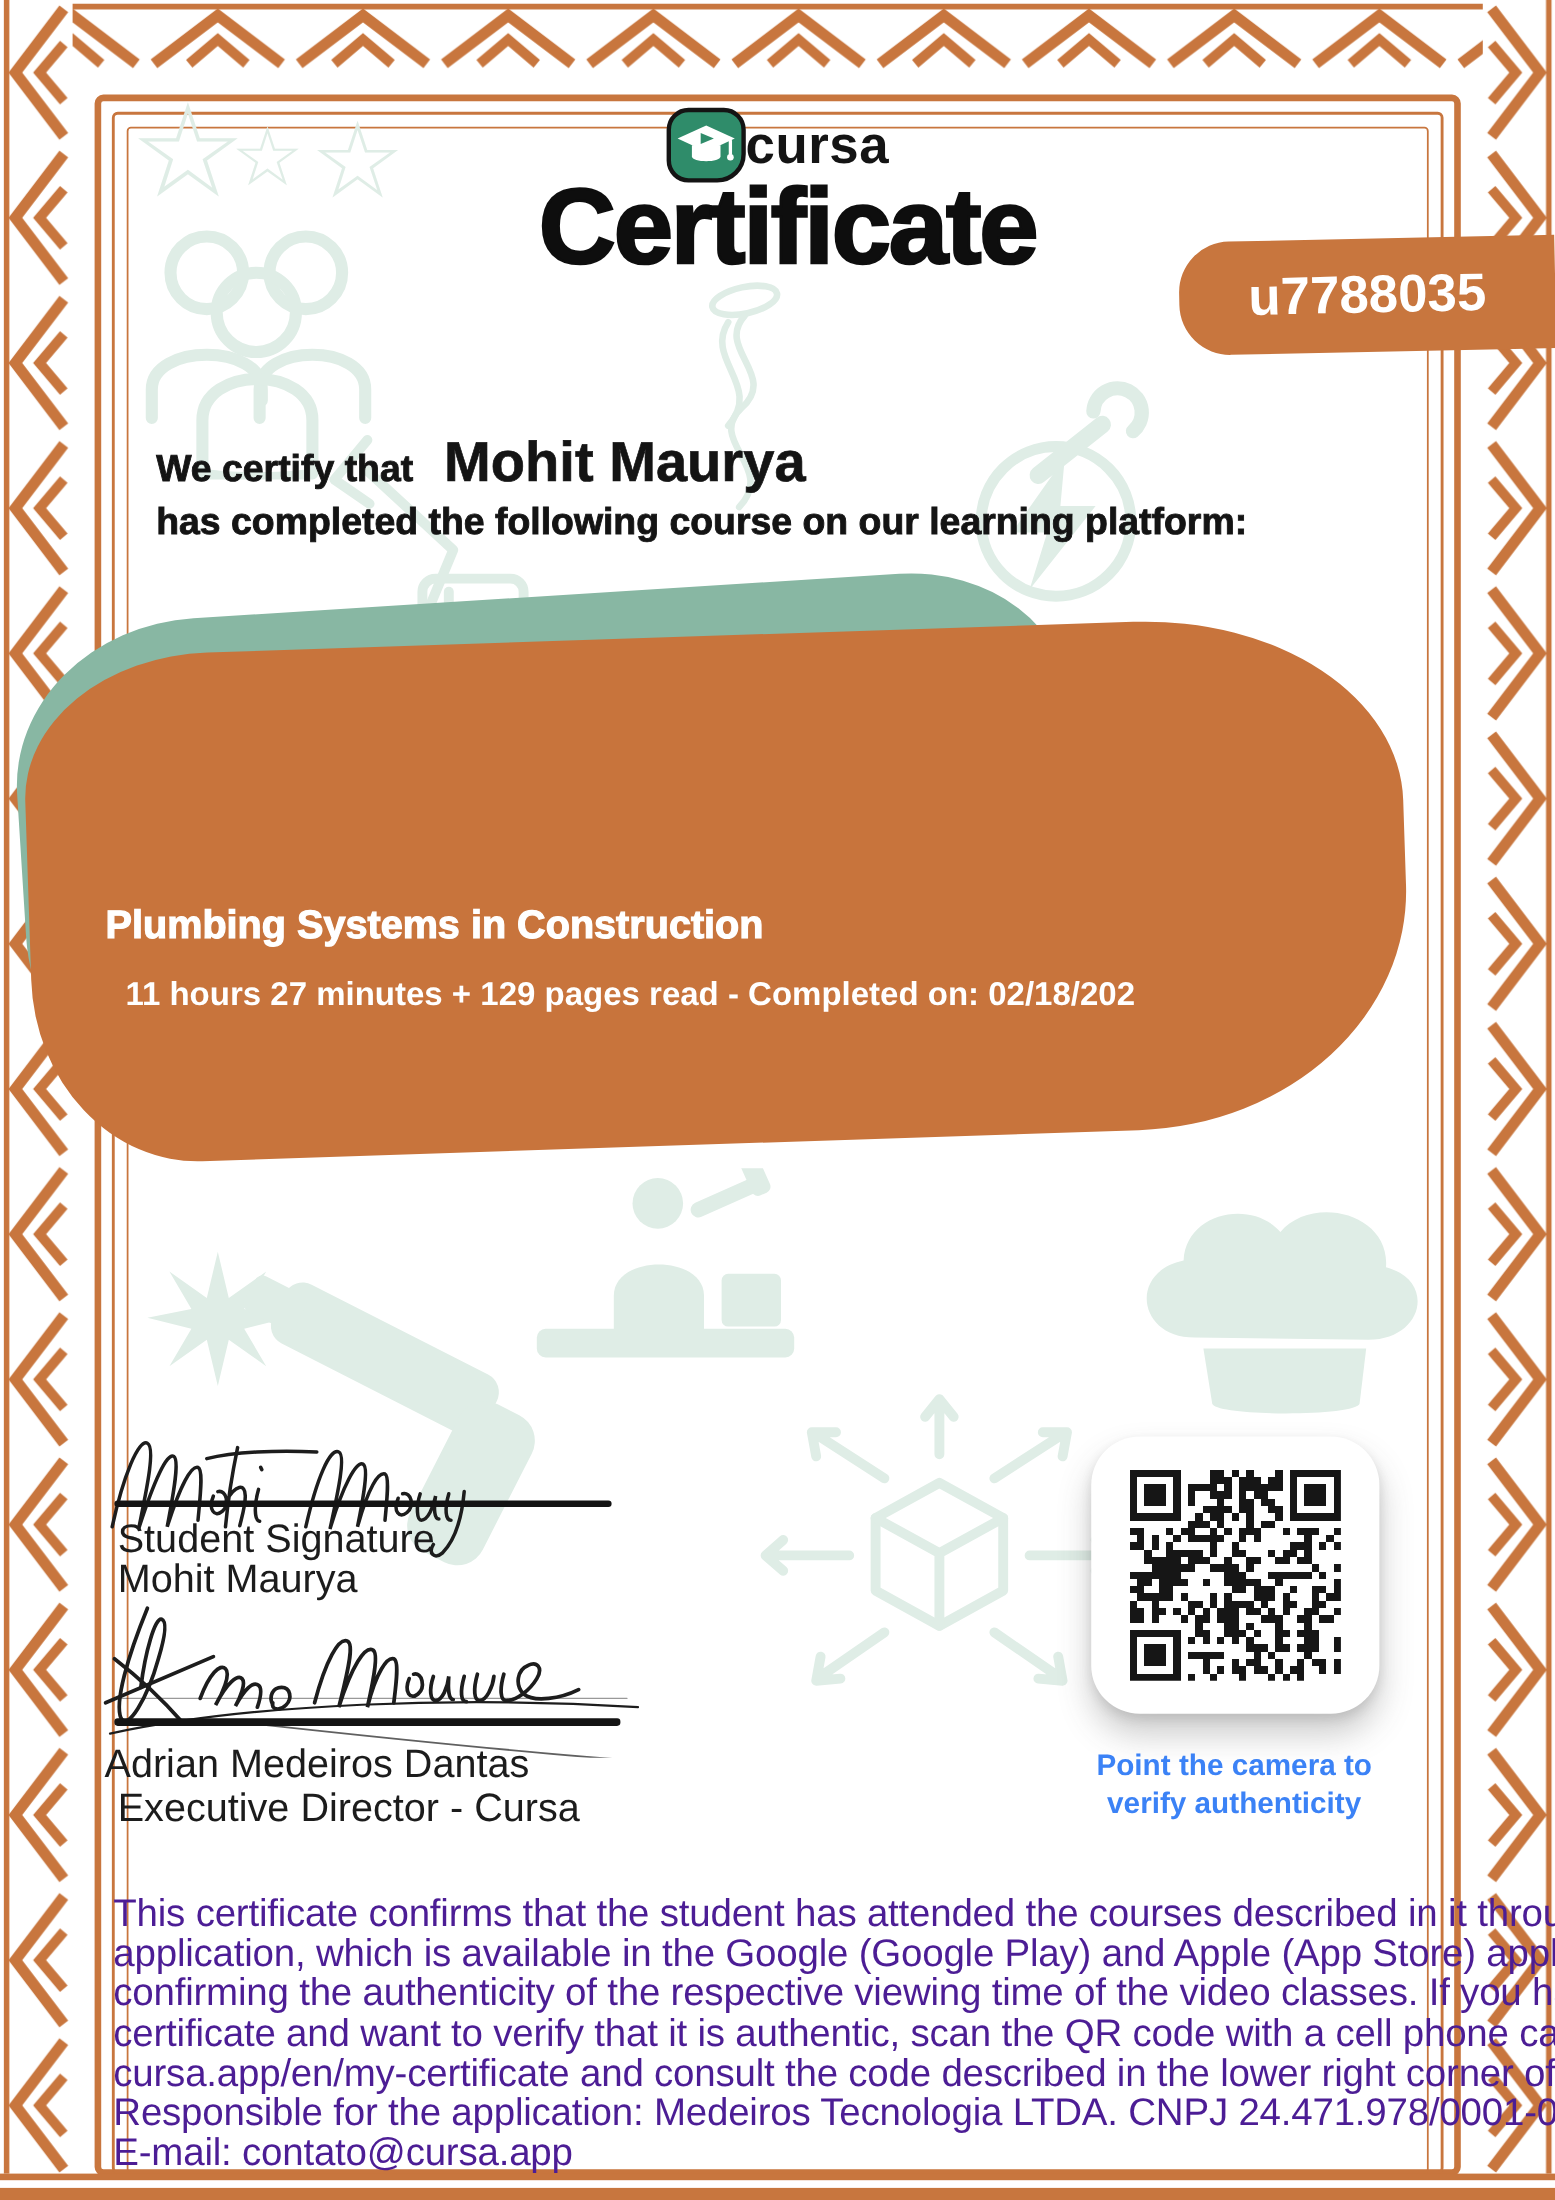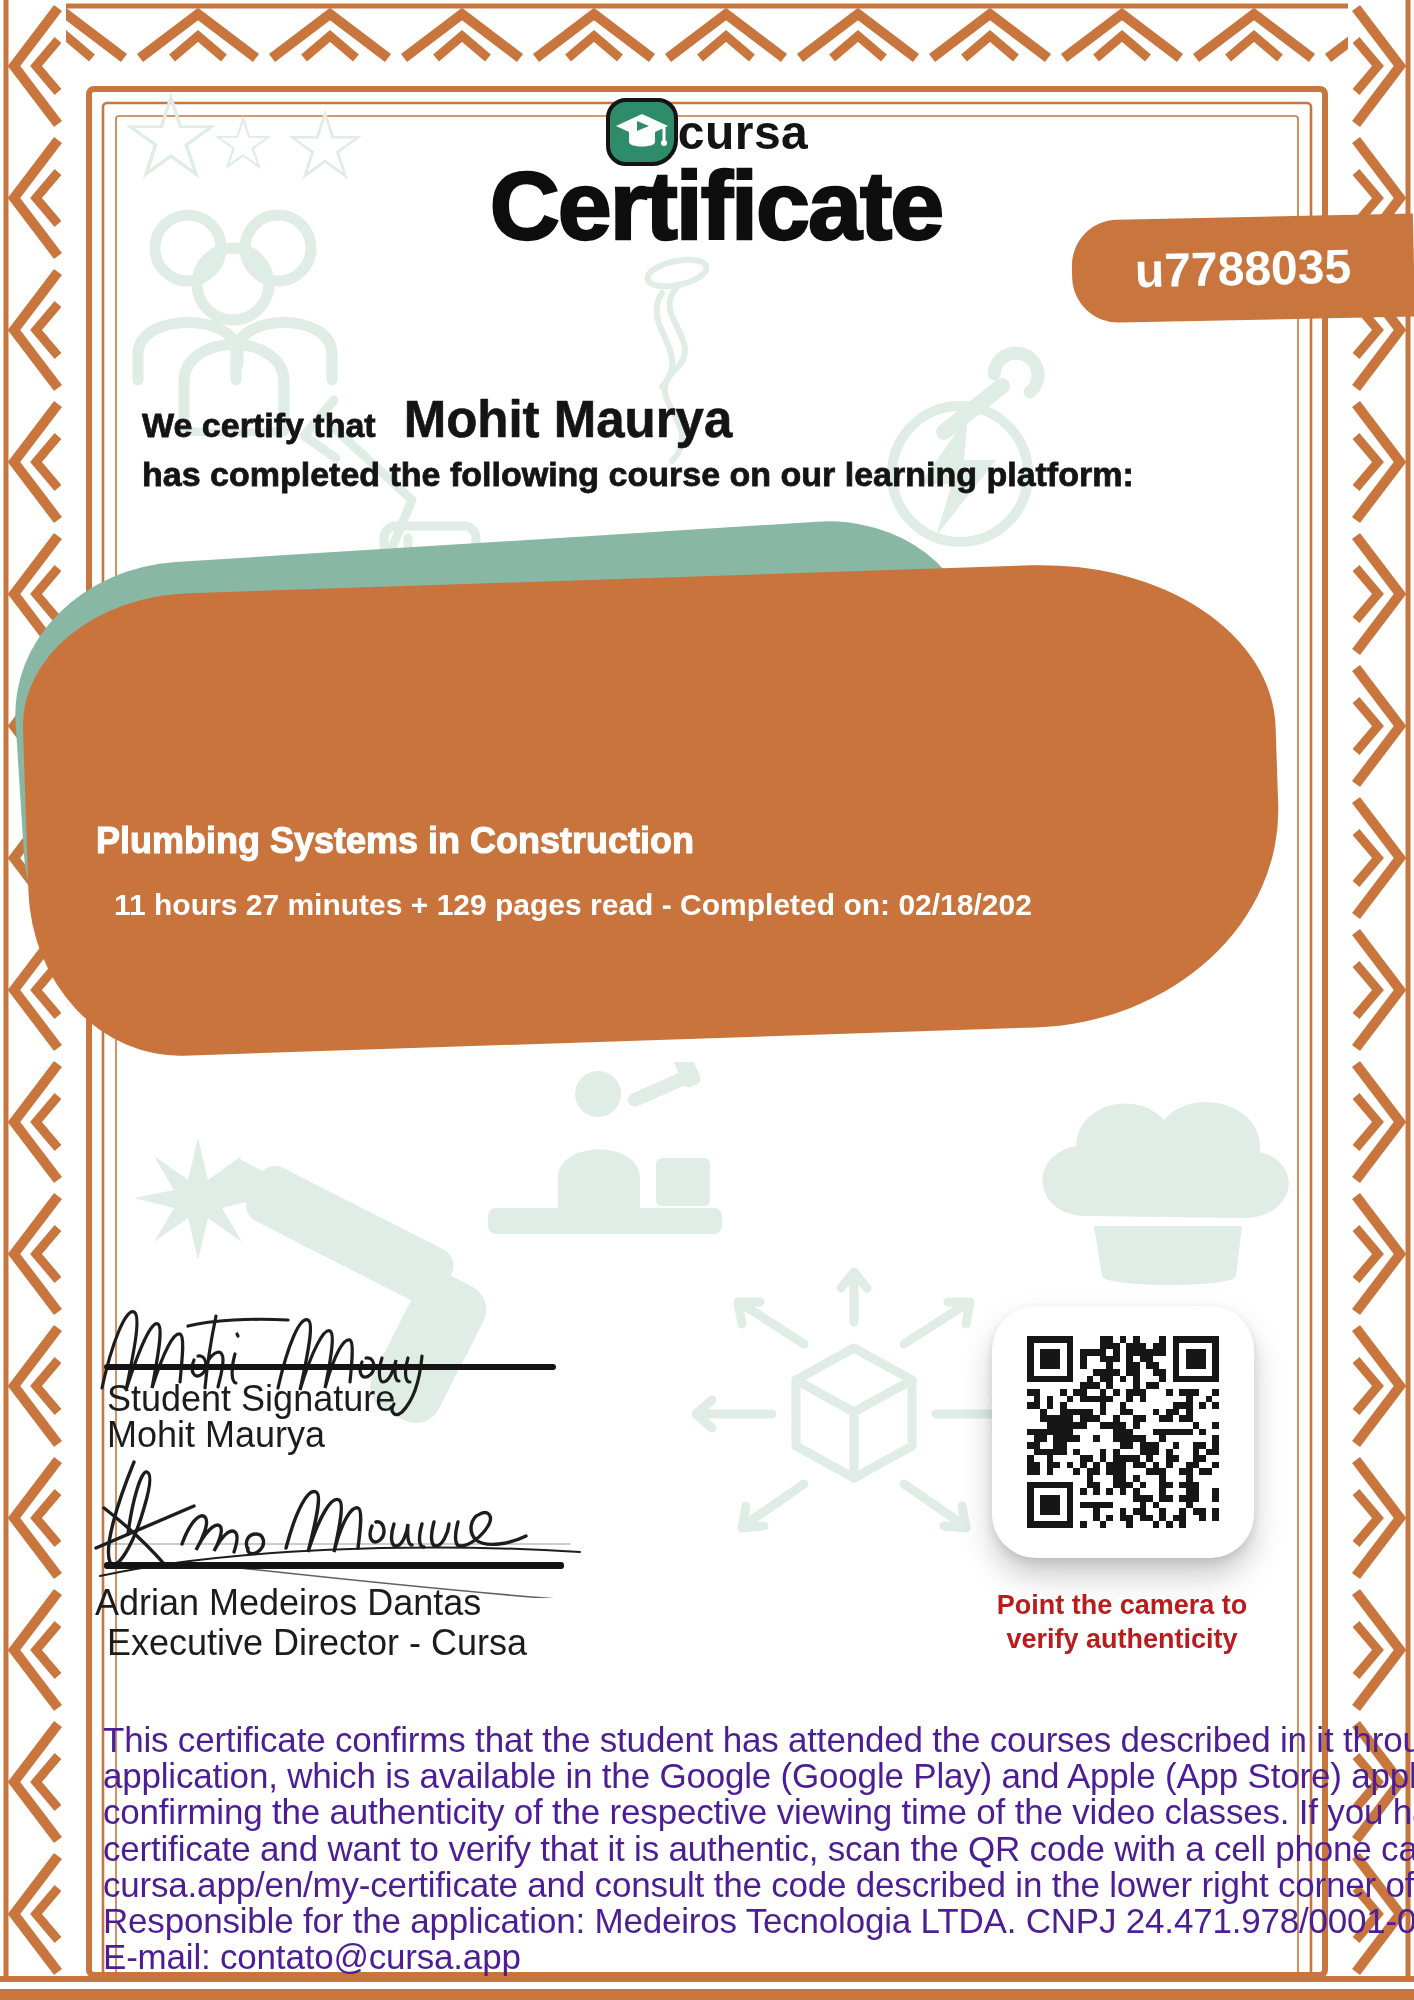--- a/index.html
+++ b/index.html
@@ -41,21 +41,21 @@
                   font-weight:700;white-space:pre;}
   
   .sig-svg{position:absolute;z-index:5;}
   .sig-line{position:absolute;background:#141414;border-radius:3px;z-index:5;}
   .sig-text{position:absolute;z-index:5;font-size:36px;color:#1c1c1c;}
   
   .qr-card{position:absolute;left:992px;top:1306px;width:262px;height:252px;background:#fff;
            border-radius:44px;z-index:5;display:flex;align-items:center;justify-content:center;
            box-shadow:0 18px 30px rgba(70,70,70,.28),0 4px 10px rgba(0,0,0,.10);}
   .qr-caption{position:absolute;left:972px;top:1588px;width:300px;z-index:5;text-align:center;
-              font-size:27px;font-weight:700;color:#b91c1c;line-height:34px;white-space:pre-line;}
+              font-size:27px;font-weight:700;color:#3b82f6;line-height:34px;white-space:pre-line;}
   
   .footer-text{position:absolute;left:103px;top:1722px;z-index:5;font-size:35px;line-height:36.2px;
                color:#4c1d95;white-space:pre;letter-spacing:-.2px;}
 </style>
 </head>
 <body>
 
 <div class="page">
 
   <svg class="frame-svg" width="1414" height="2000">

